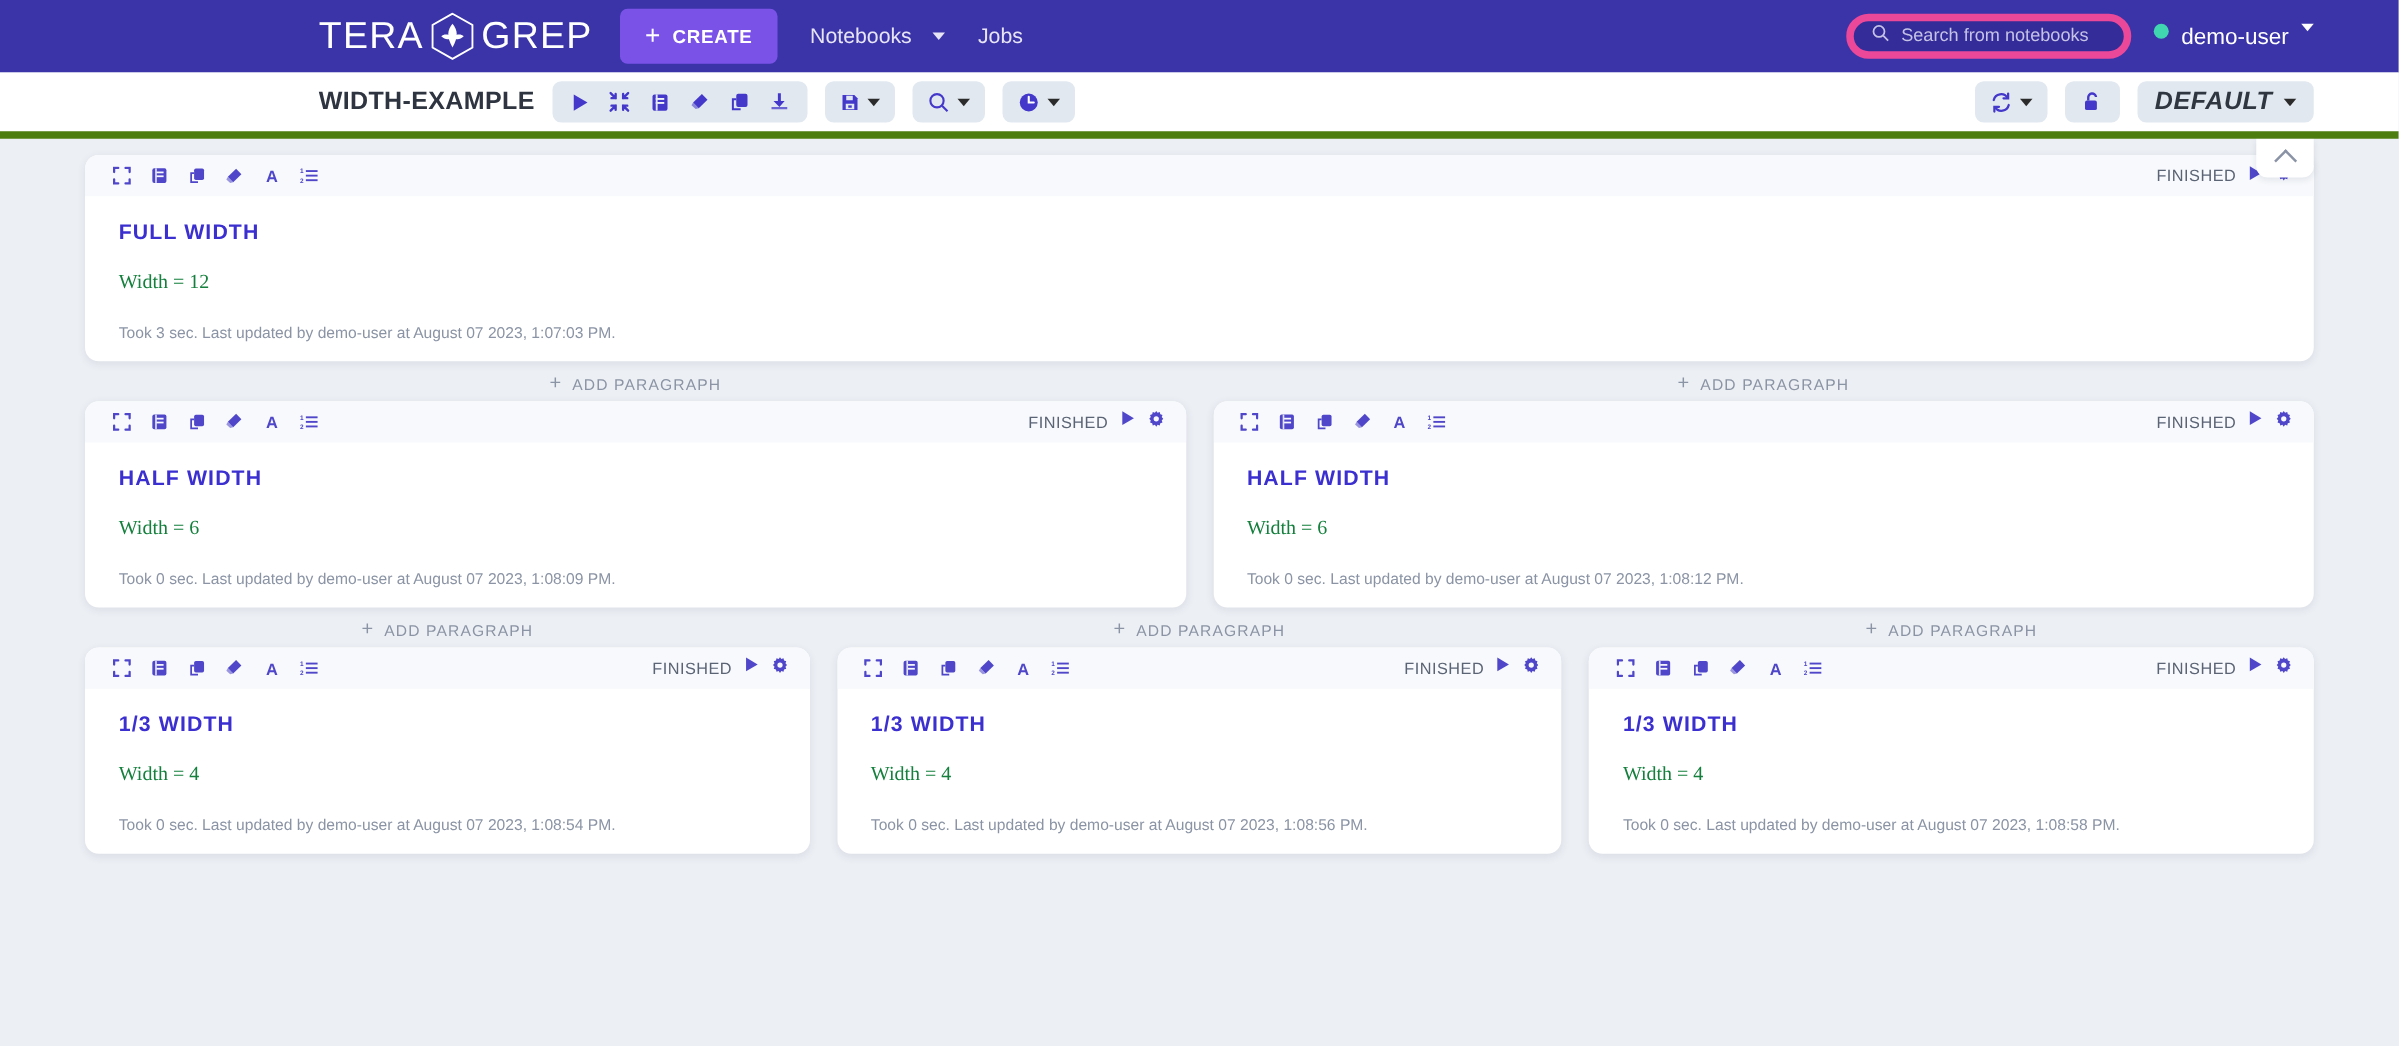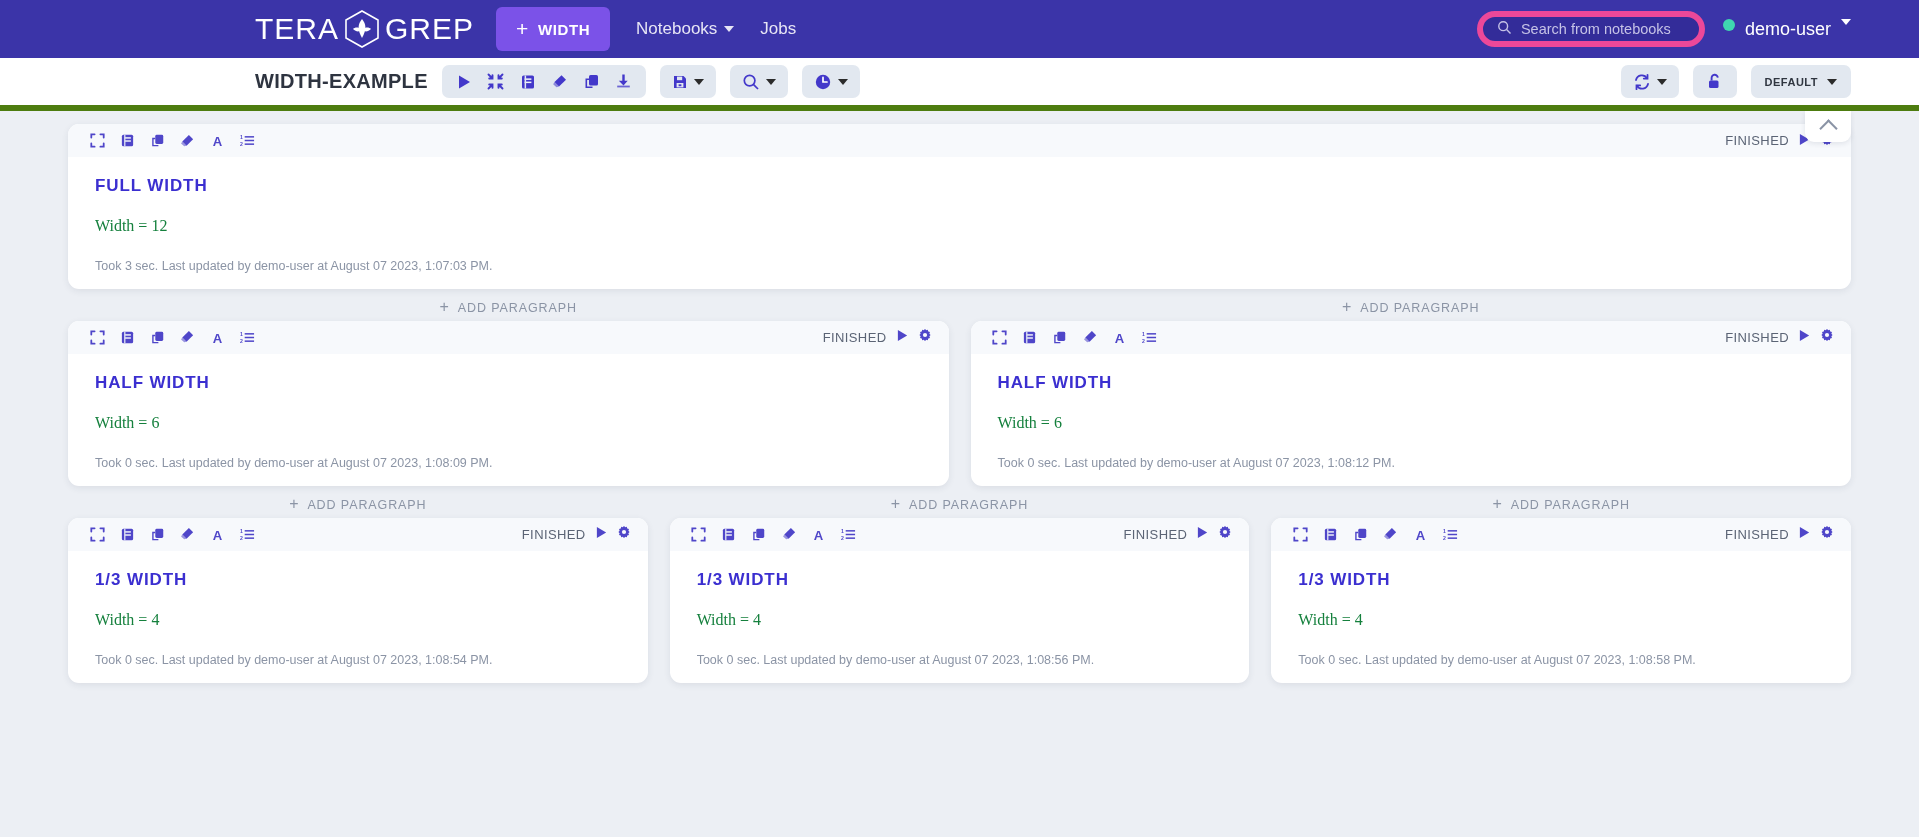--- a/index.html
+++ b/index.html
@@ -32,21 +32,21 @@
     color: #fff;
     height: 44px; padding: 0 20px;
     display: flex; align-items: center; gap: 9px;
     font-size: 15px; font-weight: 700; letter-spacing: .6px;
     cursor: pointer;
     font-family: "Liberation Sans", sans-serif;
   }
   .create-plus { font-size: 21px; font-weight: 400; line-height: 1; margin-top: -2px;}
   .nav-link {
     color: #e7e5f5; font-size: 17px; margin-left: 26px;
-    display: flex; align-items: center; gap: 7px; cursor: pointer;
+    display: flex; align-items: center; gap: 17px; cursor: pointer;
   }
   .caret {
     width: 0; height: 0;
     border-left: 5px solid transparent;
     border-right: 5px solid transparent;
     border-top: 6px solid currentColor;
     display: inline-block;
   }
   .nav-right {
     margin-left: auto; margin-right: 68px;
@@ -103,21 +103,21 @@
   }
   .toolbar-right {
     margin-left: auto; margin-right: 68px;
     display: flex; align-items: center;
   }
   .default-group {
     background: #e2e8f0; border-radius: 7px; height: 33px;
     display: flex; align-items: center; gap: 9px;
     padding: 0 14px; margin-left: 14px; cursor: pointer;
   }
-  .default-group .lbl { font-size: 11px; font-weight: 700; color: #303640; letter-spacing: .5px; }
+  .default-group .lbl { font-size: 20px; font-weight: 700; color: #303640; letter-spacing: .5px; font-style: italic; }
 
   
   .content {
     position: relative;
     width: 100%; height: calc(837px - 58px - 53px);
     padding: 13px 68px 0 68px;
     overflow: hidden;
   }
   .collapse-tab {
     position: absolute; right: 68px; top: 0;
@@ -195,21 +195,21 @@
         <path d="M17,9 C13,14 12,19 17,28 C22,19 21,14 17,9 Z" fill="#ffffff"></path>
         <path d="M17,19 C13,17 10,17 8,19 C11,22 14,22 17,20 Z" fill="#ffffff"></path>
         <path d="M17,19 C21,17 24,17 26,19 C23,22 20,22 17,20 Z" fill="#ffffff"></path>
       </svg>
     </span>
     <span>GREP</span>
   </div>
 
   <button class="create-btn">
     <span class="create-plus">+</span>
-    <span>WIDTH</span>
+    <span>CREATE</span>
   </button>
 
   <div class="nav-link">
     <span>Notebooks</span>
     <span class="caret"></span>
   </div>
   <div class="nav-link">
     <span>Jobs</span>
   </div>
 

